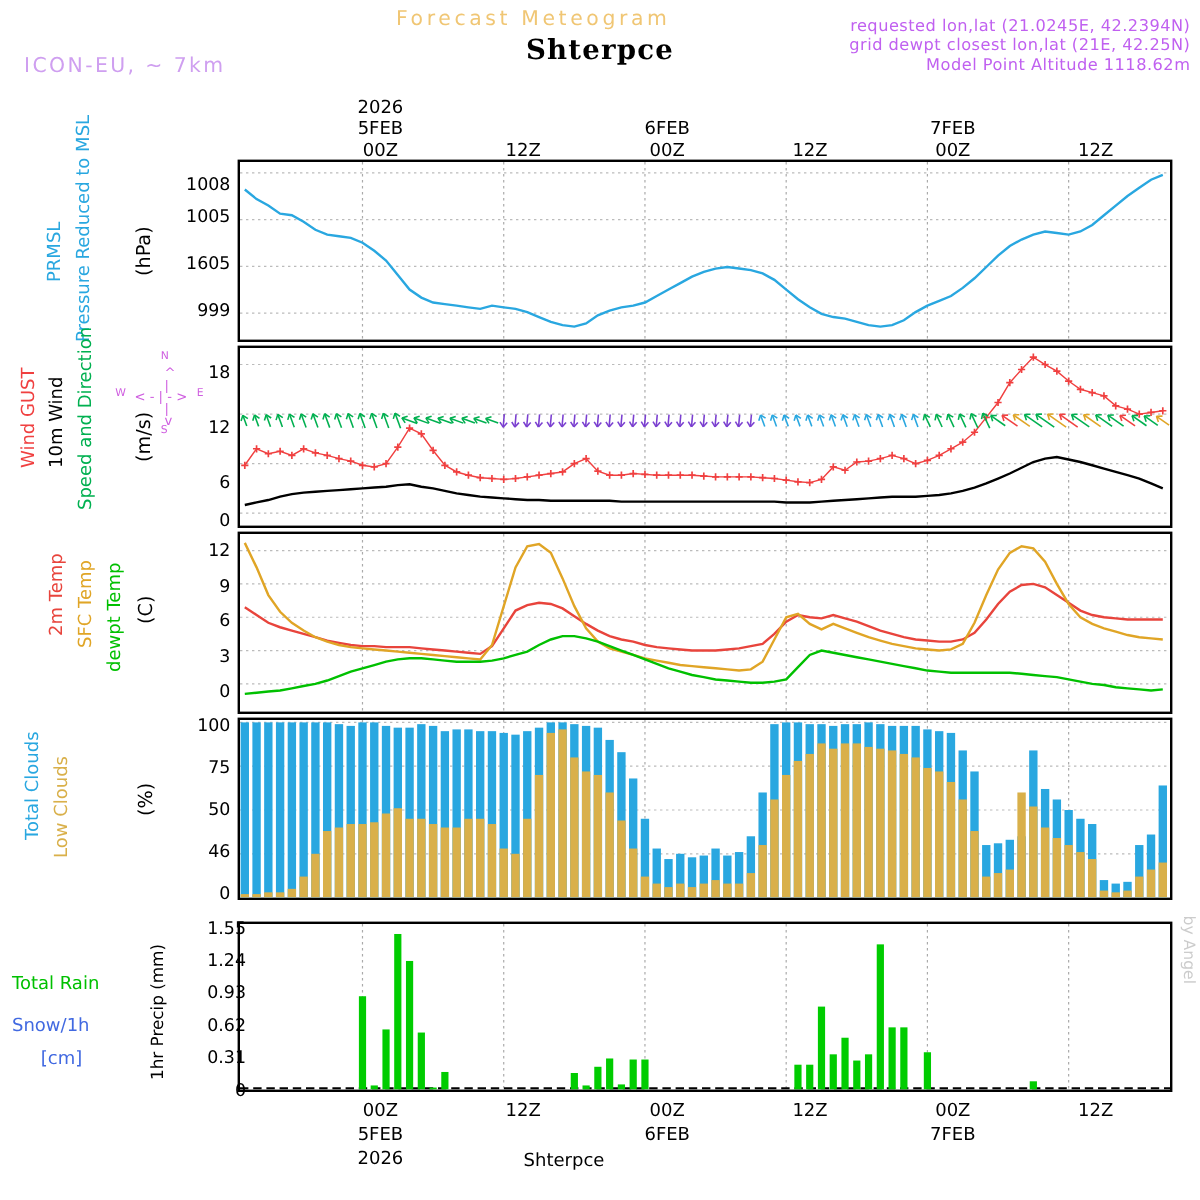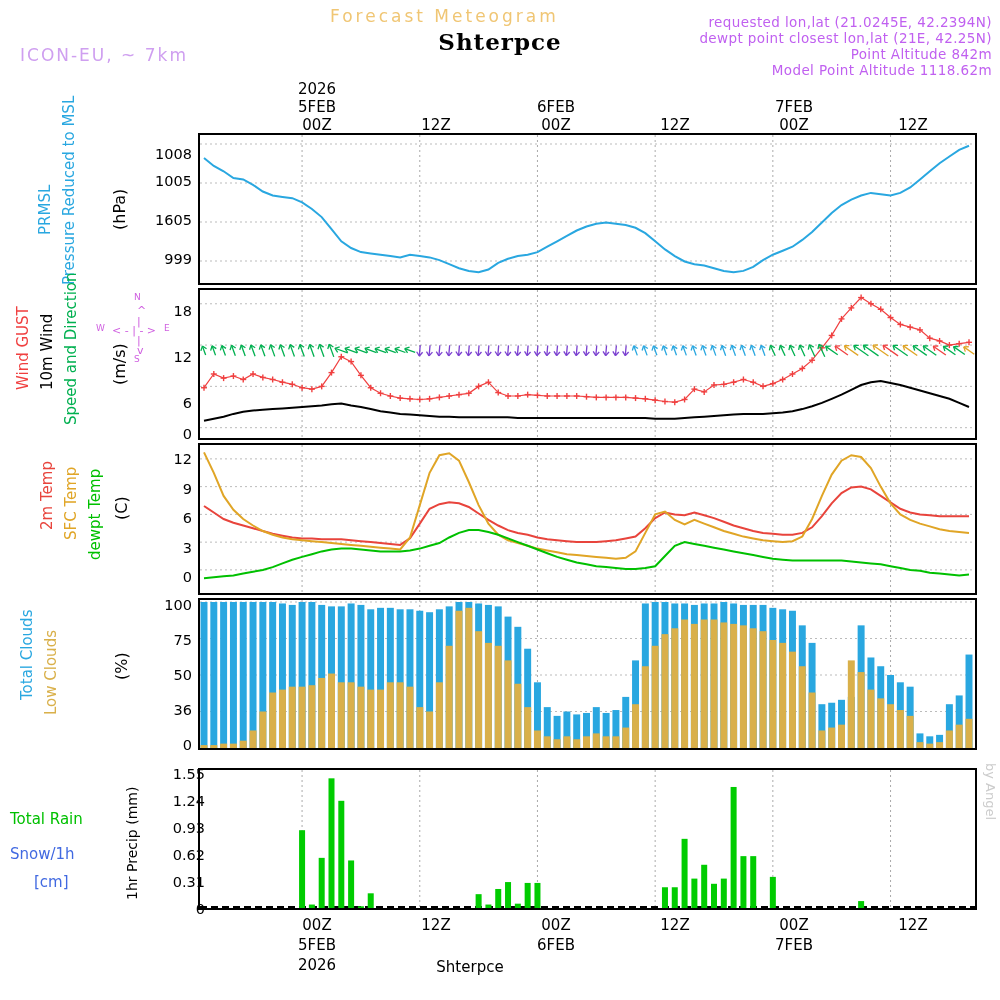--- a/index.html
+++ b/index.html
@@ -22,22 +22,21 @@
   .tinyleg{position:absolute;font-size:9px;}
 </style>
 </head>
 <body>
 
 <div class="abs hdr-fm">Forecast Meteogram</div>
 <div class="abs hdr-title">Shterpce</div>
 <div class="abs hdr-model">ICON-EU, ~ 7km</div>
 <div class="abs hdr-right">
   <div>requested lon,lat (21.0245E, 42.2394N)</div>
-  <div>dewpt point closest lon,lat (21E, 42.25N)</div>
-  <div>Point Altitude 842m</div>
+  <div>grid dewpt closest lon,lat (21E, 42.25N)</div>
   <div>Model Point Altitude 1118.62m</div>
 </div>
 <div class="abs by-angel">by Angel</div>
 
 <div class="abs" style="left:0;top:0;width:1000px;height:0;">
   <div class="ttick abs" style="left:317px;top:80px;">2026</div>
   <div class="ttick abs" style="left:317px;top:98px;">5FEB</div>
   <div class="ttick abs" style="left:317px;top:116px;">00Z</div>
   <div class="ttick abs" style="left:436px;top:116px;">12Z</div>
   <div class="ttick abs" style="left:556px;top:98px;">6FEB</div>
@@ -866,21 +865,21 @@
       <rect x="736.090847127556" y="142.16" width="6.972151898734177" height="5.840000000000003" fill="#d9b04a"></rect>
       <rect x="745.8985394352483" y="130.48" width="6.972151898734177" height="17.52000000000001" fill="#d9b04a"></rect>
       <rect x="755.7062317429406" y="124.64" width="6.972151898734177" height="23.36" fill="#d9b04a"></rect>
       <rect x="765.5139240506329" y="118.8" width="6.972151898734177" height="29.200000000000003" fill="#d9b04a"></rect>
     </svg>
 </div>
 <div class="abs" style="left:140px;top:598px;width:56px;height:152px;">
   <div class="ytick" style="top:7px;width:56px;">100</div>
   <div class="ytick" style="top:42px;width:56px;">75</div>
   <div class="ytick" style="top:77px;width:56px;">50</div>
-  <div class="ytick" style="top:112px;width:56px;">36</div>
+  <div class="ytick" style="top:112px;width:56px;">46</div>
   <div class="ytick" style="top:147px;width:56px;">0</div>
 </div>
 <div class="abs rot" style="left:112px;top:680px;">(%)</div>
 <div class="abs rot" style="left:18px;top:700px;color:#29a7e0;font-size:15px;">Total Clouds</div>
 <div class="abs rot" style="left:42px;top:715px;color:#d9b04a;font-size:15px;">Low Clouds</div>
 
 <div class="panel" style="left:198px;top:768px;width:779px;height:142px;">
   <svg id="svg-precip" width="775" height="138" viewBox="0 0 775 138">
       <line x1="102.07692307692307" y1="0" x2="102.07692307692307" y2="138" stroke="#aaa" stroke-width="1" stroke-dasharray="2,3"></line>
       <line x1="219.76923076923077" y1="0" x2="219.76923076923077" y2="138" stroke="#aaa" stroke-width="1" stroke-dasharray="2,3"></line>

